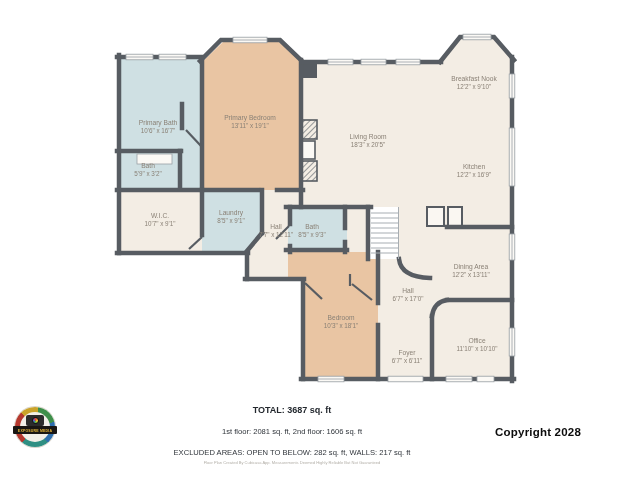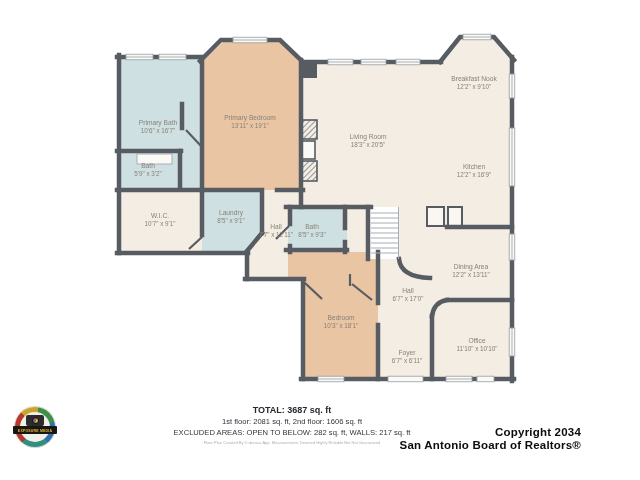--- a/index.html
+++ b/index.html
@@ -11,21 +11,21 @@
     position:absolute;
     transform:translate(-50%,-50%) scale(0.7);
     font-size:9px;line-height:1.25;
     color:#8a8176;text-align:center;white-space:nowrap;
   }
   .room-label .room-name{font-size:9.5px;}
   .room-label .room-dims{font-size:9px;}
 
   .plan-footer{position:absolute;left:0;width:100%;top:405px;text-align:center;}
   .plan-footer .total{font-size:9px;font-weight:bold;color:#23282e;}
-  .plan-footer .fline{font-size:7.6px;margin-top:2px;color:#30353b;}
+  .plan-footer .fline{font-size:7.6px;margin-top:12px;color:#30353b;}
   .plan-footer .disclaimer{font-size:9px;transform:scale(0.45);transform-origin:center top;margin-top:3px;color:#b3afa8;}
 
   .copyright{position:absolute;right:3px;top:426px;text-align:right;
     font-size:11.5px;line-height:12.5px;font-weight:bold;color:#0c0c0c;letter-spacing:.2px;}
 
   .logo{position:absolute;left:14px;top:406px;width:42px;height:42px;}
   .logo-ring{position:absolute;inset:1px;border-radius:50%;
     background:conic-gradient(from 220deg,#b5382e 0 95deg,#caa32a 95deg 150deg,#3e8f4a 150deg 215deg,#2e6fae 215deg 280deg,#2f8f83 280deg 360deg);
     box-shadow:0 0 0 1px #d9d5cc;}
   .logo-inner{position:absolute;inset:6px;border-radius:50%;background:#f2efe8;}
@@ -235,22 +235,21 @@
   </div>
 
   <div class="plan-footer">
     <div class="total">TOTAL: 3687 sq. ft</div>
     <div class="fline">1st floor: 2081 sq. ft, 2nd floor: 1606 sq. ft</div>
     <div class="fline">EXCLUDED AREAS: OPEN TO BELOW: 282 sq. ft, WALLS: 217 sq. ft</div>
     <div class="disclaimer">Floor Plan Created By Cubicasa App. Measurements Deemed Highly Reliable But Not Guaranteed</div>
   </div>
 
   <div class="copyright">
-    <div>Copyright 2034</div>
-    <div>San Antonio Board of Realtors®</div>
+    <div>Copyright 2028</div>
   </div>
 
   <div class="logo">
     <div class="logo-ring"></div>
     <div class="logo-inner"></div>
     <div class="logo-cam">
       <div class="logo-lens"></div>
     </div>
     <div class="logo-band">
       <span>EXPOSURE MEDIA</span>

